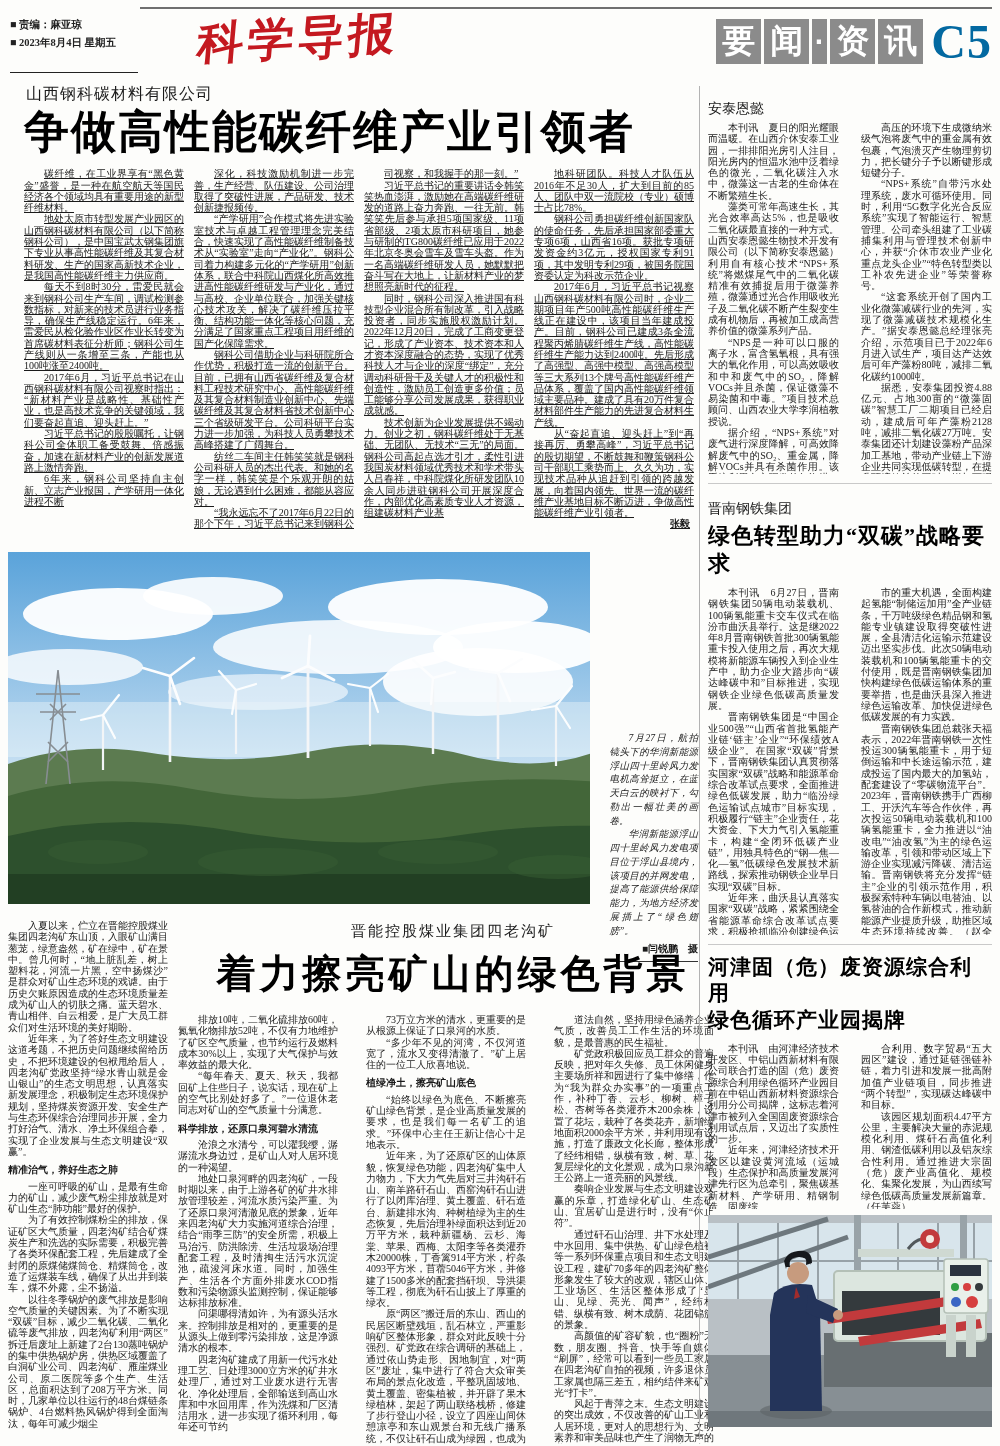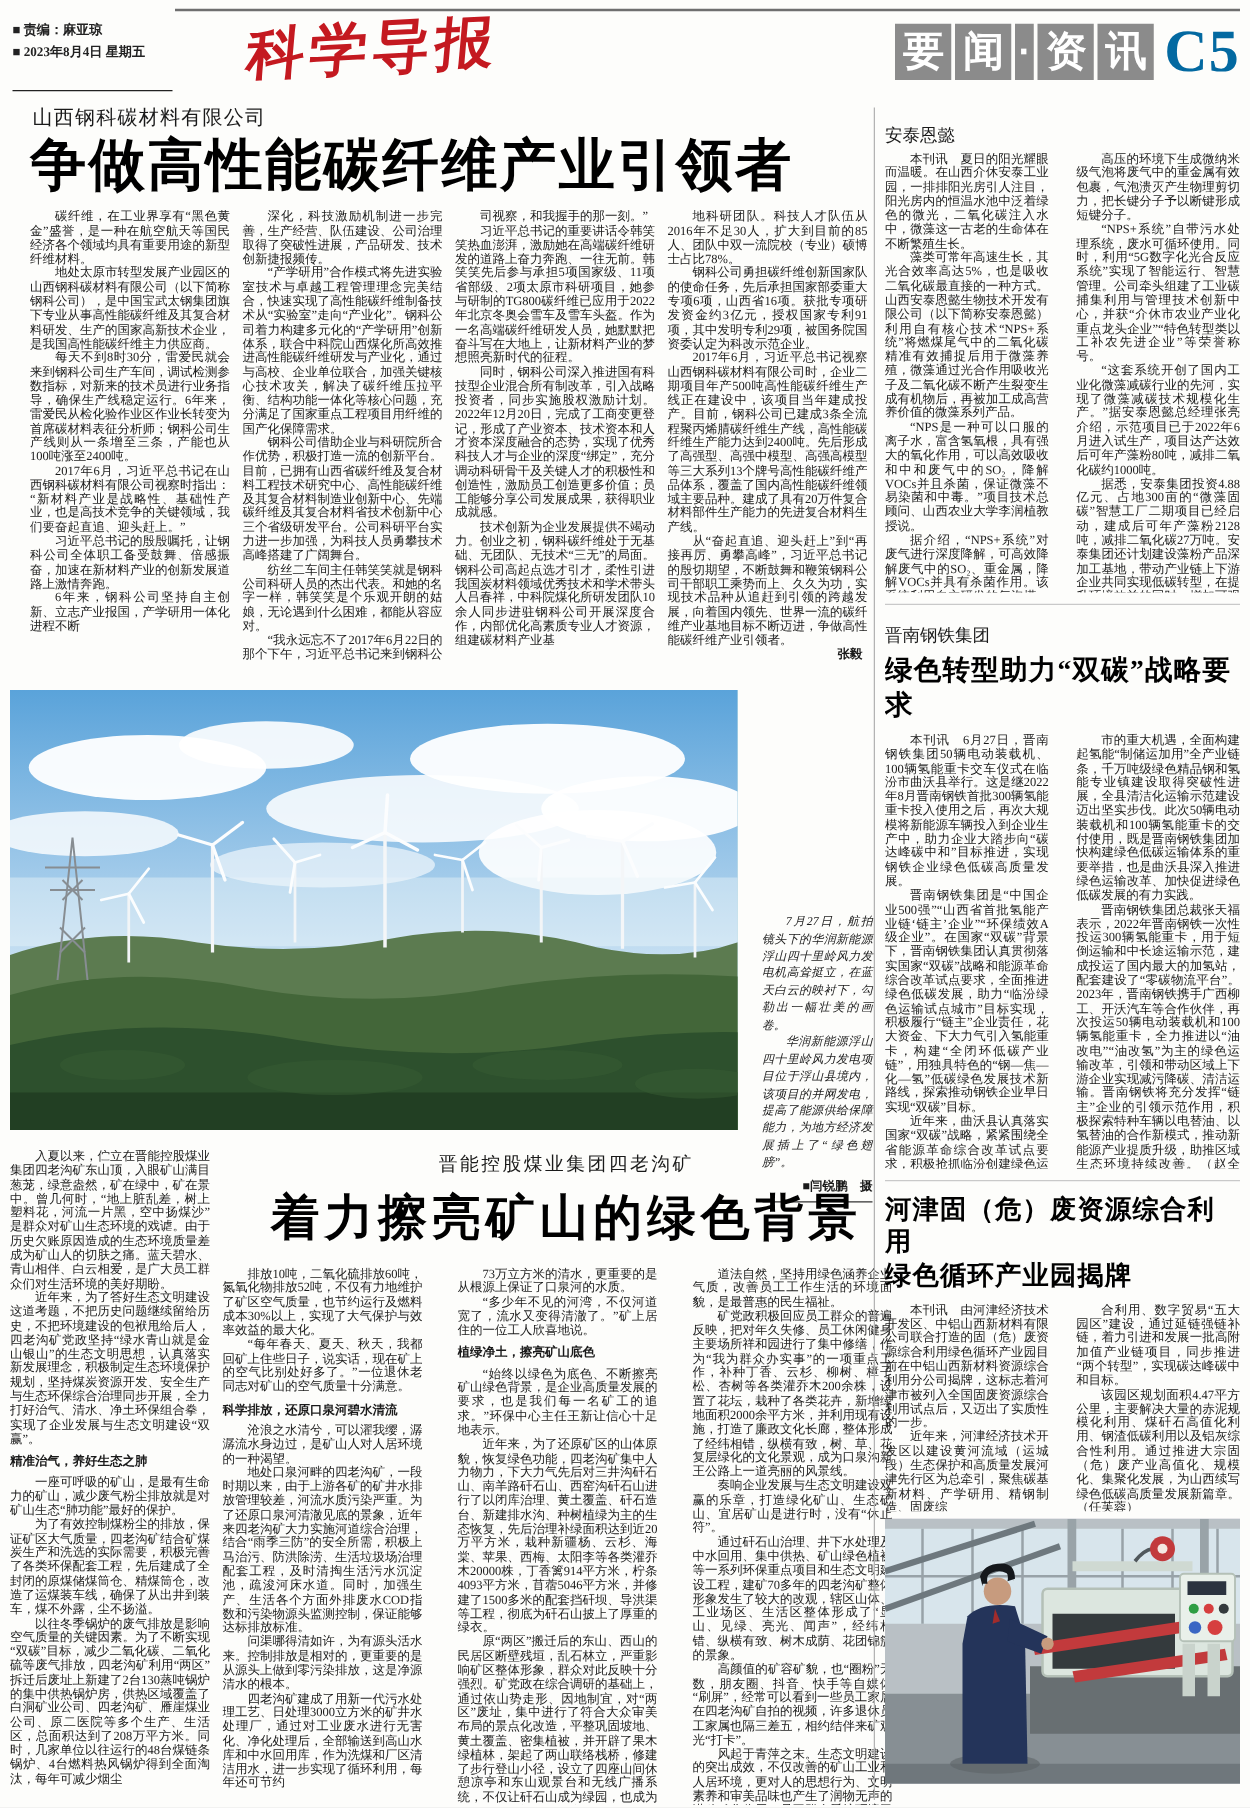--- a/index.html
+++ b/index.html
@@ -21,21 +21,21 @@
   
   .bodycol p{font-size:10px;line-height:1.13;text-align:justify;text-indent:2em;}
   .bodycol p.sub{font-family:"Liberation Sans",sans-serif;font-weight:bold;font-size:10px;
                  text-indent:0;text-align:left;margin:7px 0 5px;}
   .bodycol p.byline{text-indent:0;text-align:right;font-weight:bold;padding-right:4px;}
   
   .lead{position:absolute;left:24px;top:84px;width:690px;}
   .lead-kicker{font-size:16px;letter-spacing:1px;margin:0 0 4px 2px;}
   .lead-headline{font-size:45px;font-weight:900;letter-spacing:2px;line-height:1.05;margin:0 0 12px 0;color:#000;}
   .lead-cols{display:flex;gap:10px;height:366px;overflow:hidden;}
-  .lead-cols .bodycol{width:160px;overflow:hidden;}
+  .lead-cols .bodycol{width:160px;overflow:hidden;text-decoration:underline;}
   
   .photo-row{position:absolute;left:8px;top:552px;width:690px;height:356px;display:flex;gap:20px;}
   .photo1{width:592px;height:352px;overflow:hidden;background:#9cc;}
   .photo1 svg{display:block;}
   .cap1{width:90px;padding-top:180px;}
   .cap1 .captext p{font-size:9.5px;line-height:1.45;font-style:italic;text-align:justify;text-indent:2em;}
   .credit{font-size:10px;font-weight:bold;text-align:right;margin-top:4px;padding-bottom:5px;
           border-bottom:1.5px solid #333;}
   
   .vrule{position:absolute;left:699px;top:86px;width:1px;height:1354px;background:#b3b3b3;}

